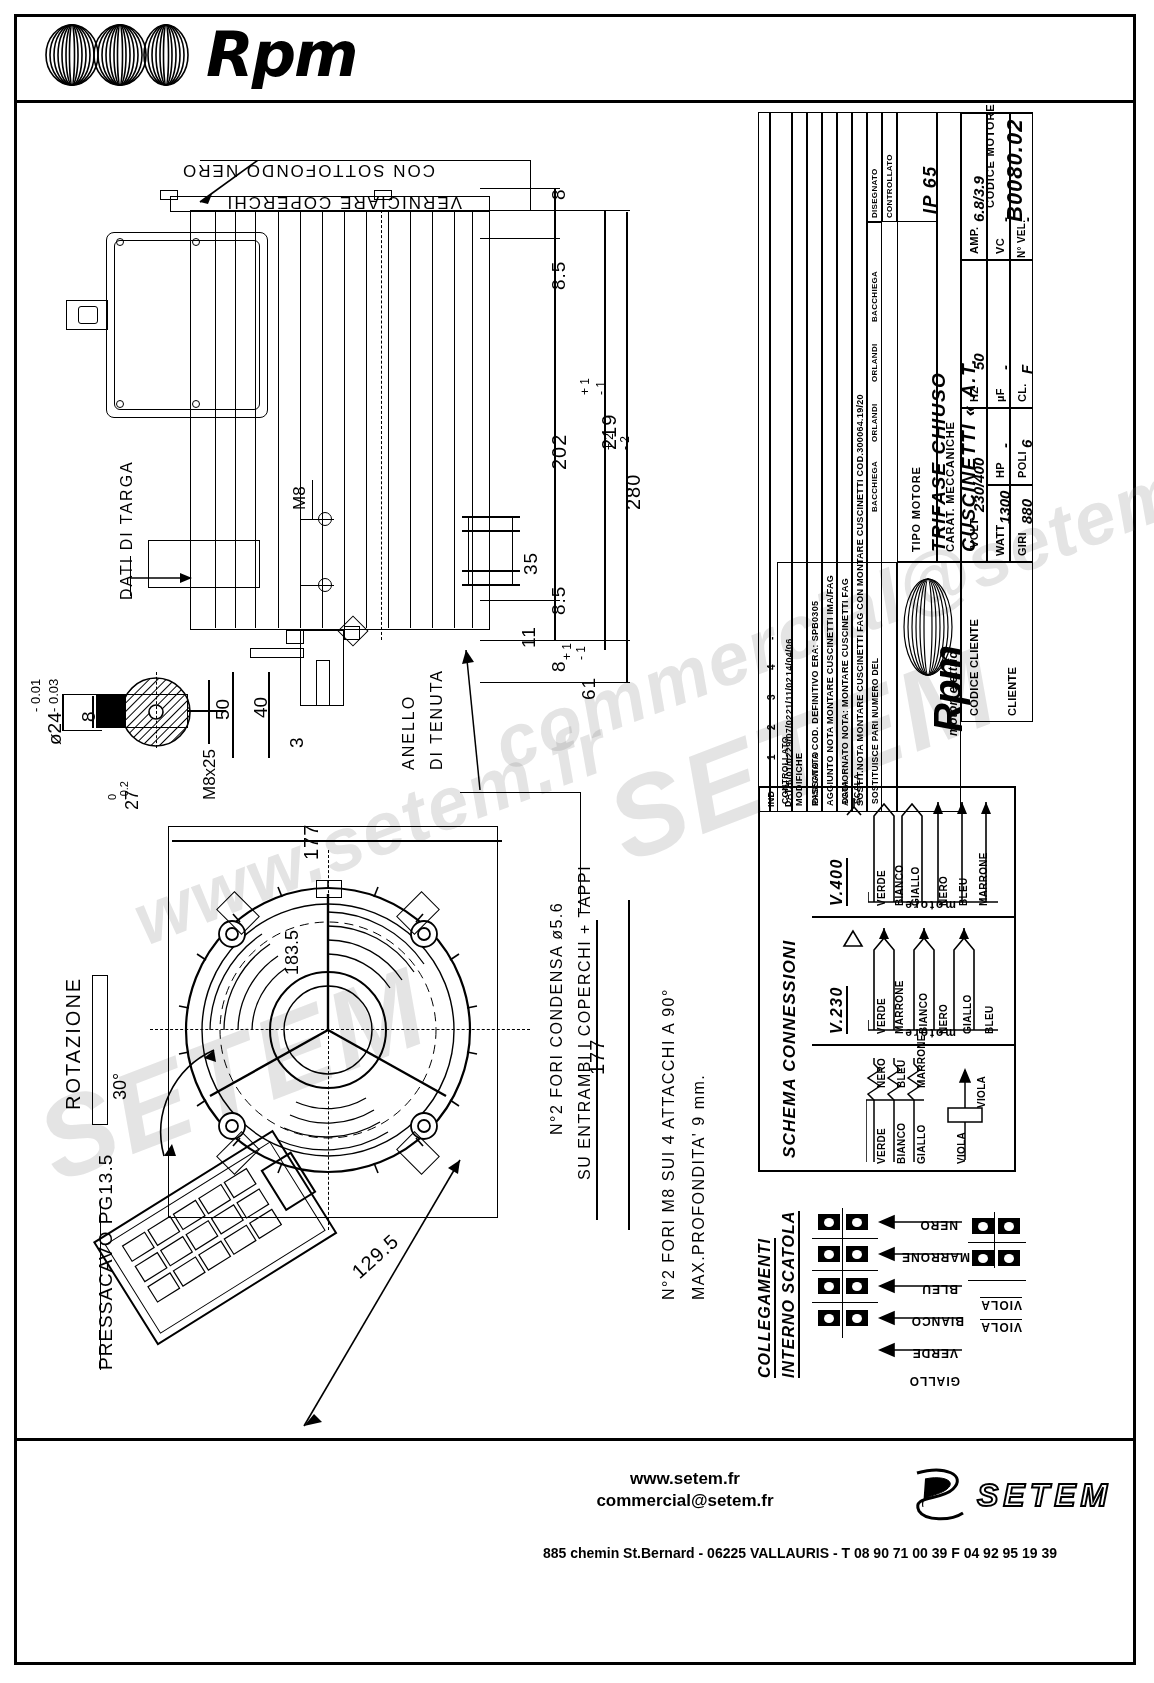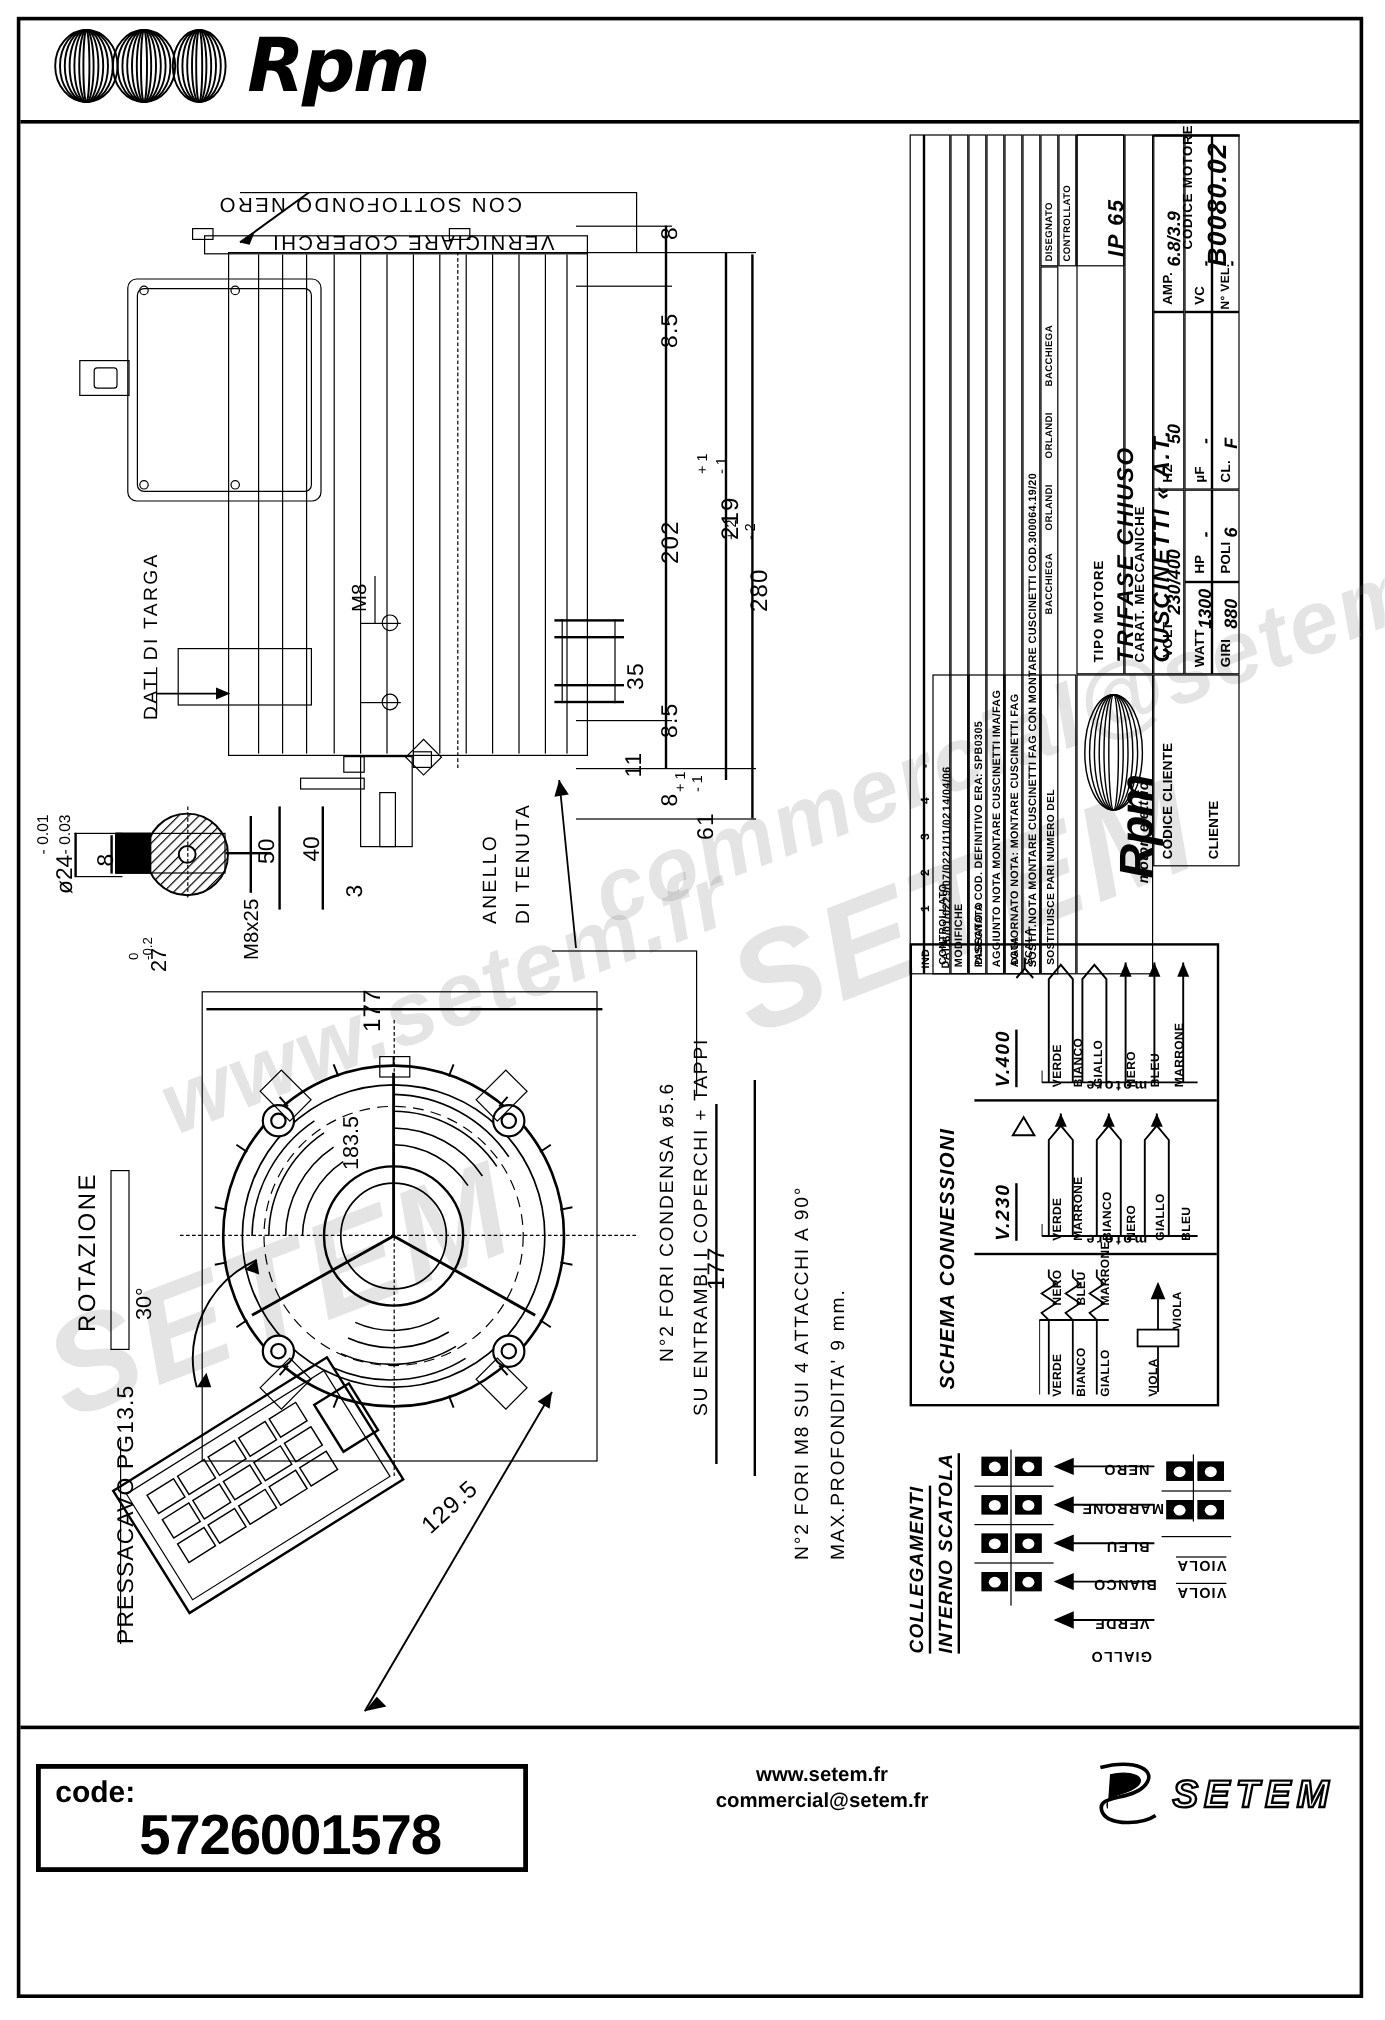--- a/index.html
+++ b/index.html
@@ -653,28 +653,25 @@
           <i></i>
         </div>
       <div class="ln v1" style="left:252px;top:4px;height:56px;"></div>
       <div class="ln h1" style="left:226px;top:34px;width:58px;"></div>
       <div class="ln h1" style="left:226px;top:72px;width:58px;"></div>
     </div>
     <div class="vlab r180" style="left:280px;top:104px;font-size:12px;letter-spacing:1px;border-bottom:1px solid #000;">VIOLA</div>
     <div class="vlab r180" style="left:280px;top:126px;font-size:12px;letter-spacing:1px;border-bottom:1px solid #000;">VIOLA</div>
   </div>
 
-  <div class="codebox">
-    <div class="clbl">code:</div>
-    <div class="cval">5726001578</div>
-  </div>
   <div class="ftxt">
     <div>www.setem.fr</div>
     <div>commercial@setem.fr</div>
   </div>
+  <div class="faddr">885 chemin St.Bernard  -  06225 VALLAURIS  -  T 08 90 71 00 39   F 04 92 95 19 39</div>
   <div class="setem-logo">
     <svg width="70" height="58" viewBox="0 0 70 58" aria-hidden="true">
       <path d="M12 8 C40 0, 62 10, 48 24 C36 36, 6 30, 14 46 C20 56, 46 56, 58 48" fill="none" stroke="#000" stroke-width="3"></path>
       <path d="M20 14 C38 10, 52 16, 42 24 C32 32, 14 30, 18 42" fill="#000" stroke="#000" stroke-width="1"></path>
     </svg>
     <div class="stxt">SETEM</div>
   </div>
 
 </div>
 

